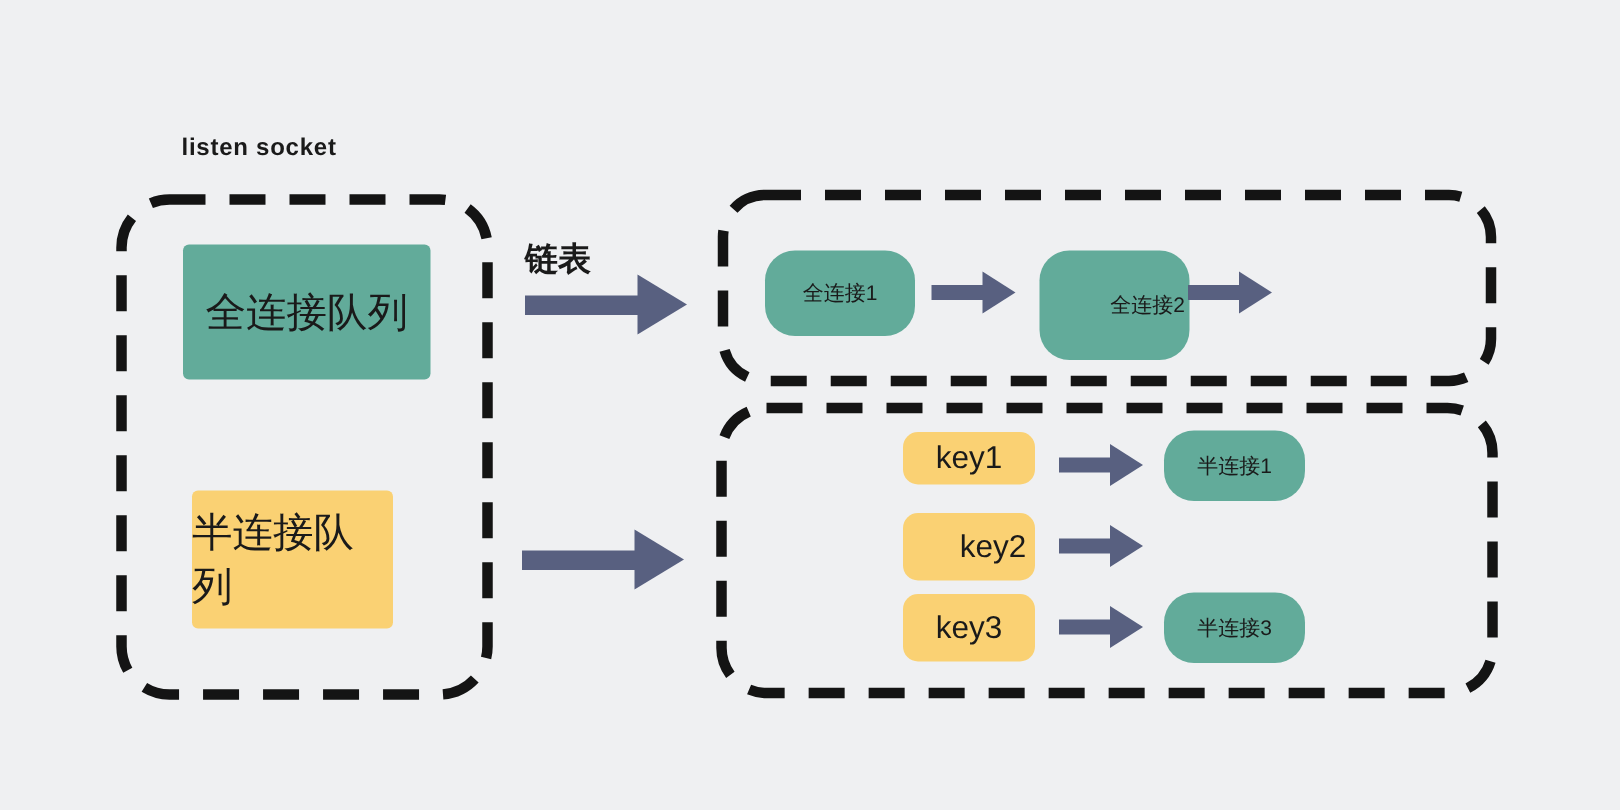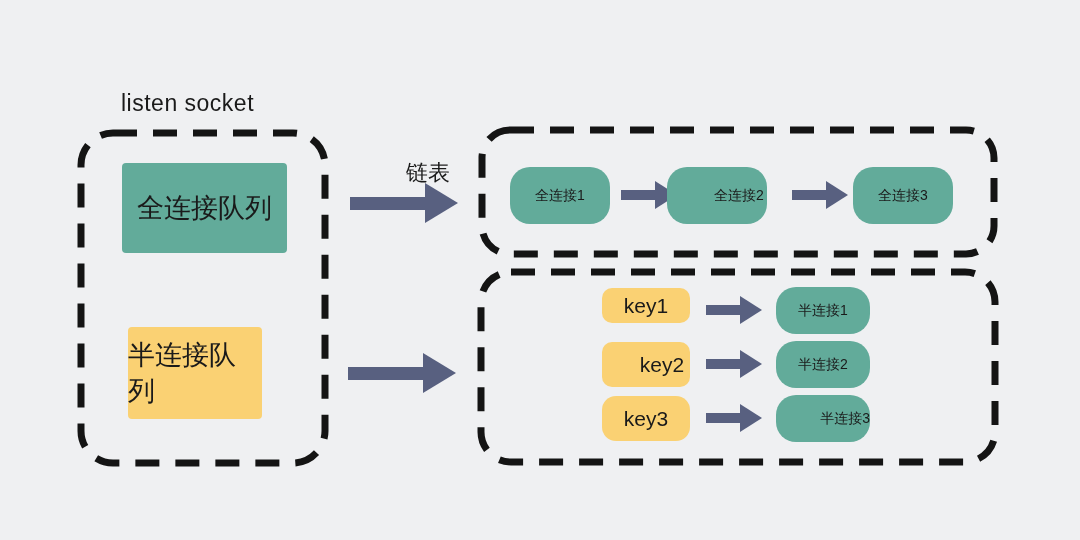--- a/index.html
+++ b/index.html
@@ -8,33 +8,33 @@
   }
   *{margin:0;padding:0;box-sizing:border-box;}
   html,body{background:var(--background);}
   .canvas{
     position:relative; width:1080px; height:540px;
     background:var(--background); overflow:hidden;
     font-family:"Liberation Sans","DejaVu Sans",sans-serif;
     color:var(--text);
   }
   .abs{position:absolute;}
-  .title{font-size:23px; letter-spacing:0.5px; color:var(--text);}
+  .title{font-size:16px; letter-spacing:0.5px; color:var(--text);font-weight:bold;}
   .dash-rect{fill:none; stroke:var(--dash); stroke-width:7;
     stroke-dasharray:24 16; stroke-linecap:butt;}
   .node-box{
     display:flex; align-items:center; justify-content:center;
     font-weight:500; color:var(--text);
   }
   .green{background:var(--green);}
   .yellow{background:var(--yellow);}
   .big-box{border-radius:4px; font-size:27px;}
   .sm-box{border-radius:20px; font-size:14px;}
   .key-box{border-radius:10px; font-size:21px;}
-  .arrow-label{font-size:22px; font-weight:400; text-align:right; color:var(--text);}
+  .arrow-label{font-size:22px; font-weight:700; text-align:left; color:var(--text);}
   
   .block-arrow{position:absolute;}
   .block-arrow .shaft{position:absolute; left:0; background:var(--arrow);}
   .block-arrow .head{position:absolute; width:0; height:0; border-style:solid;
     border-color:transparent transparent transparent var(--arrow);}
   .arrow-lg{width:108px; height:40px;}
   .arrow-lg .shaft{top:14px; height:13px; width:76px;}
   .arrow-lg .head{left:75px; top:0; border-width:20px 0 20px 33px;}
   .arrow-sm{width:56px; height:28px;}
   .arrow-sm .shaft{top:9px; height:10px; width:35px;}
@@ -69,29 +69,26 @@
     <rect class="dash-rect" x="4" y="4" width="512" height="124" rx="28"></rect>
   </svg>
 
   <div class="abs node-box green sm-box" style="left:510px; top:167px; width:100px; height:57px;">
     <span>全连接1</span>
   </div>
   <div class="block-arrow arrow-sm" style="left:621px; top:181px;">
     <span class="shaft"></span>
     <span class="head"></span>
   </div>
-  <div class="abs node-box green sm-box" style="left:667px; top:167px; width:100px; height:57px;padding-left:44px;">
+  <div class="abs node-box green sm-box" style="left:693px; top:167px; width:100px; height:73px;padding-left:44px;">
     <span>全连接2</span>
   </div>
   <div class="block-arrow arrow-sm" style="left:792px; top:181px;">
     <span class="shaft"></span>
     <span class="head"></span>
-  </div>
-  <div class="abs node-box green sm-box" style="left:853px; top:167px; width:100px; height:57px;">
-    <span>全连接3</span>
   </div>
 
   <div class="block-arrow arrow-lg" style="left:348px; top:353px;">
     <span class="shaft"></span>
     <span class="head"></span>
   </div>
 
   <svg class="abs" style="left:477px; top:268px;" width="522" height="198">
     <rect class="dash-rect" x="4" y="4" width="514" height="190" rx="30"></rect>
   </svg>
@@ -107,28 +104,25 @@
     <span>半连接1</span>
   </div>
 
   <div class="abs node-box yellow key-box" style="left:602px; top:342px; width:88px; height:45px;padding-left:32px;">
     <span>key2</span>
   </div>
   <div class="block-arrow arrow-sm" style="left:706px; top:350px;">
     <span class="shaft"></span>
     <span class="head"></span>
   </div>
-  <div class="abs node-box green sm-box" style="left:776px; top:341px; width:94px; height:47px;">
-    <span>半连接2</span>
-  </div>
 
-  <div class="abs node-box yellow key-box" style="left:602px; top:396px; width:88px; height:45px;border-radius:14px;">
+  <div class="abs node-box yellow key-box" style="left:602px; top:396px; width:88px; height:45px;">
     <span>key3</span>
   </div>
   <div class="block-arrow arrow-sm" style="left:706px; top:404px;">
     <span class="shaft"></span>
     <span class="head"></span>
   </div>
-  <div class="abs node-box green sm-box" style="left:776px; top:395px; width:94px; height:47px;justify-content:flex-end;">
+  <div class="abs node-box green sm-box" style="left:776px; top:395px; width:94px; height:47px;">
     <span>半连接3</span>
   </div>
 
 </div>
 
 </body></html>

